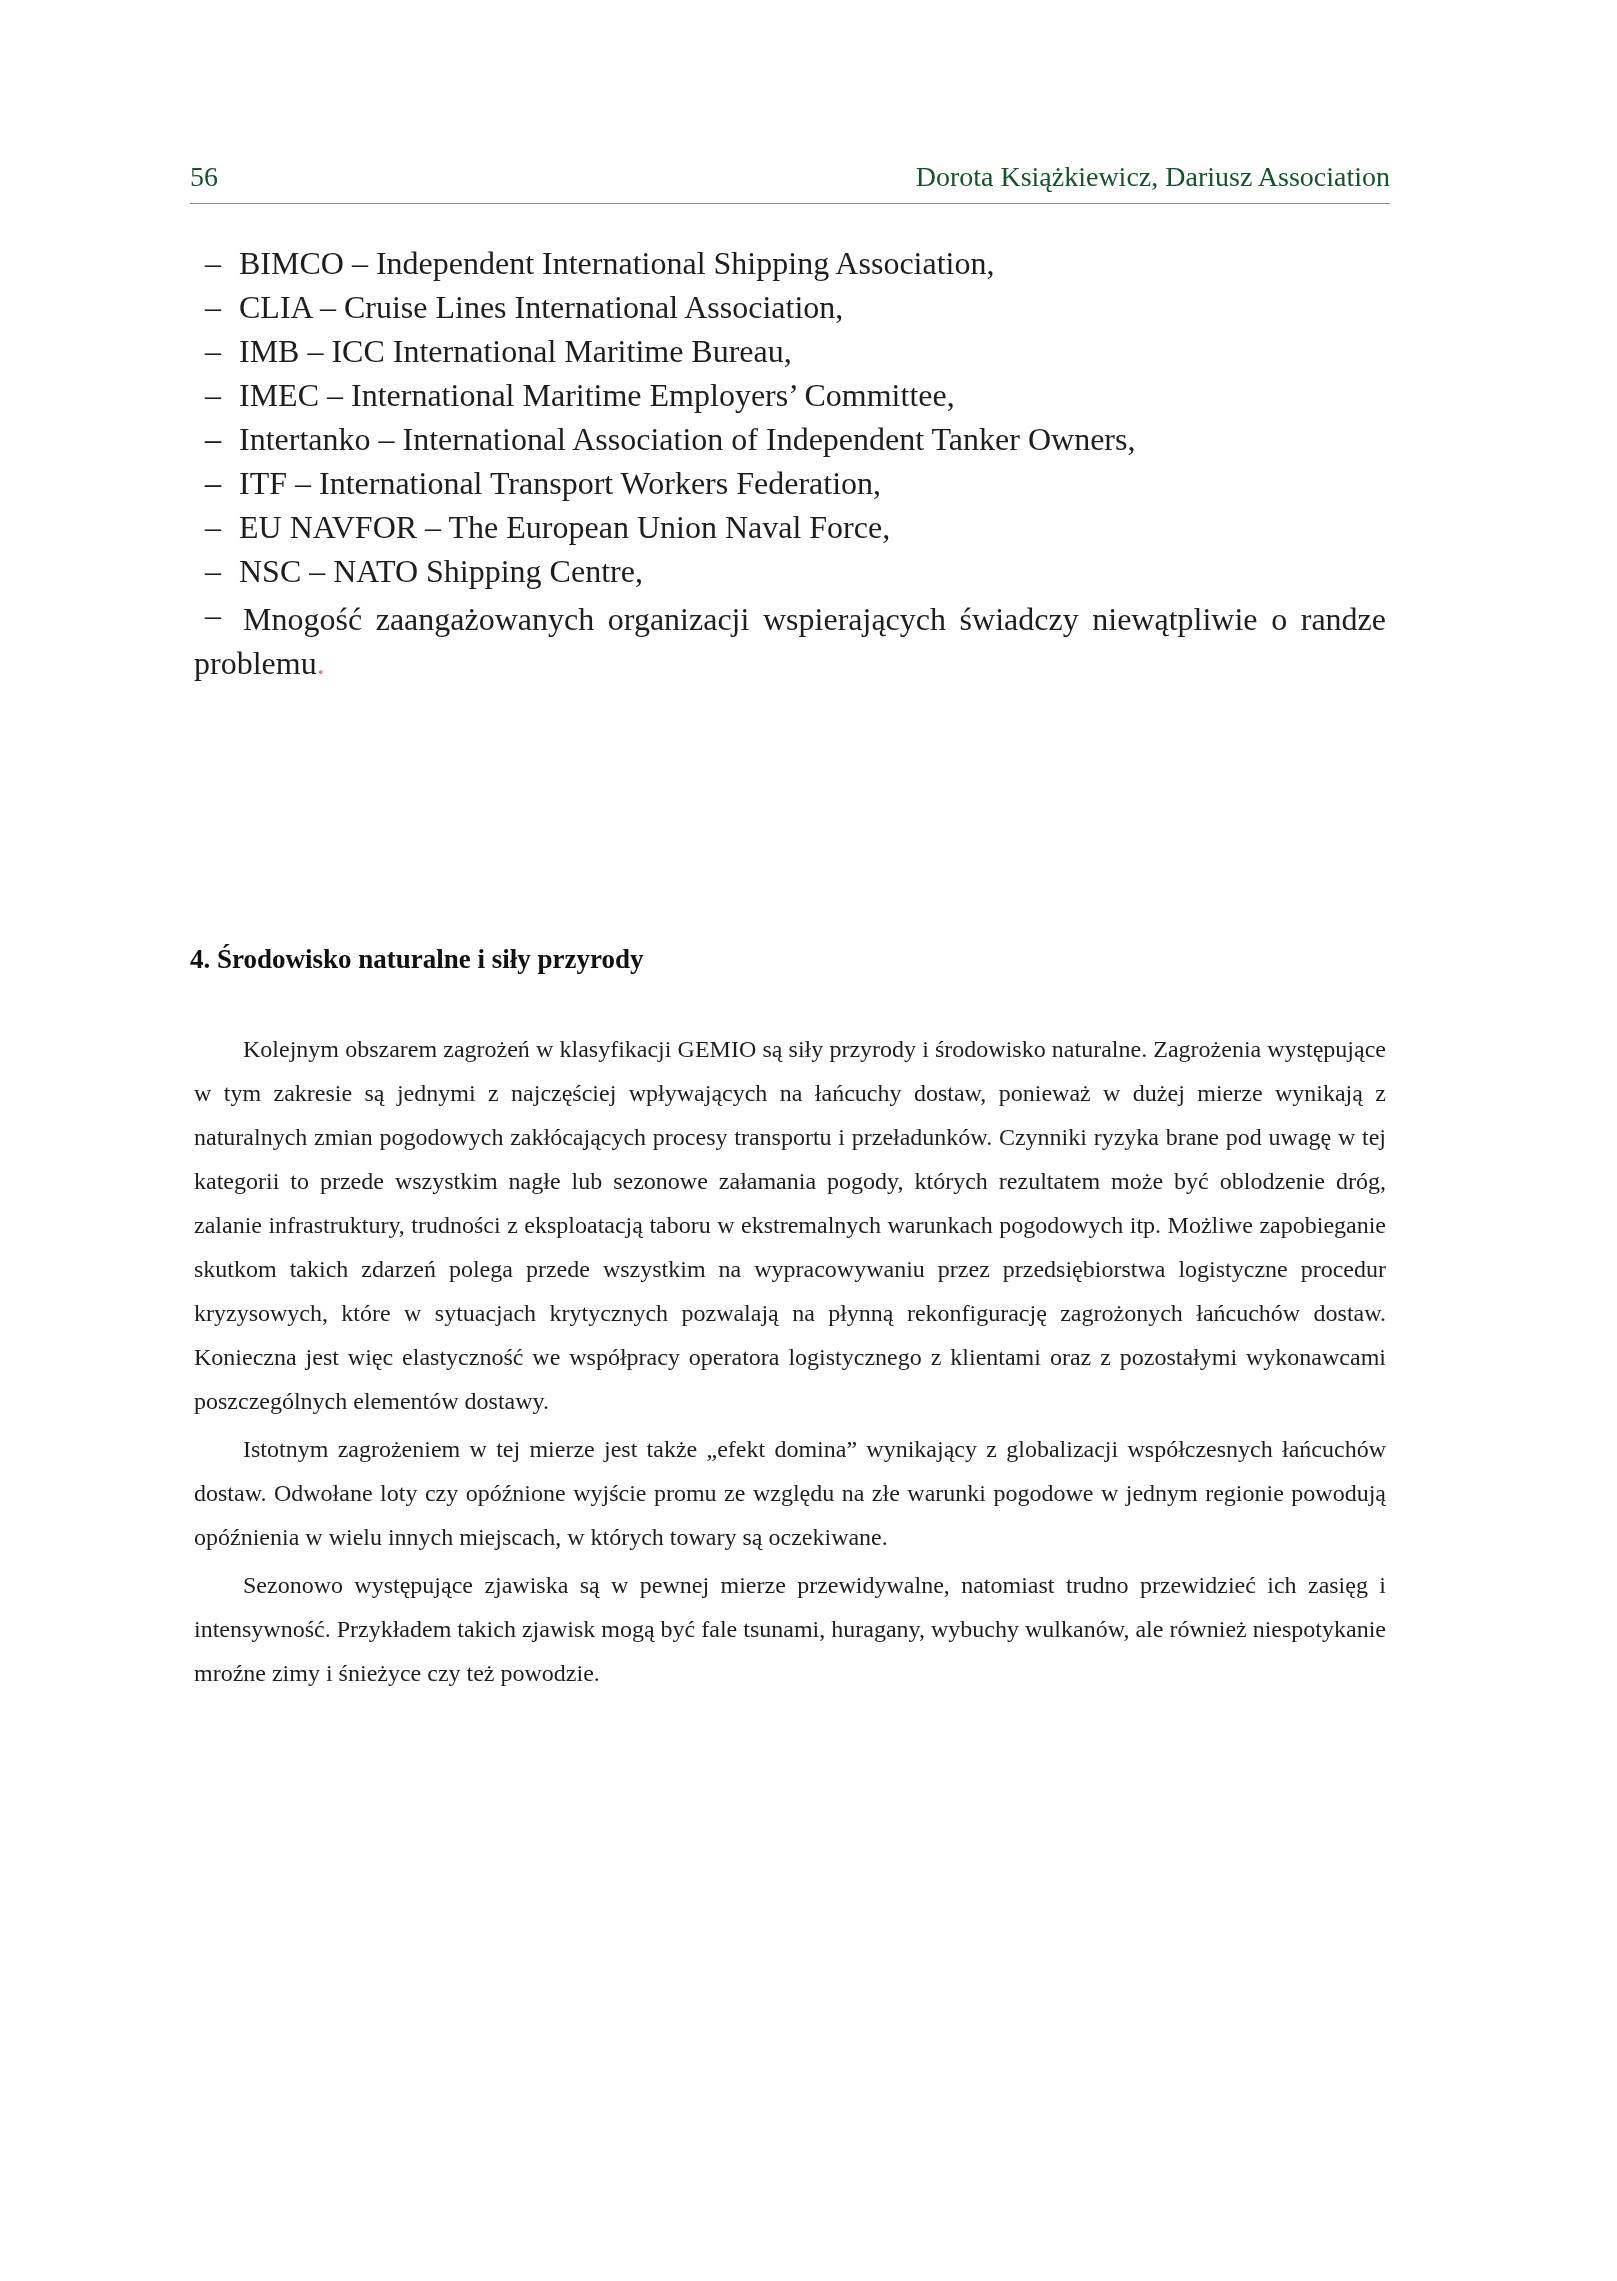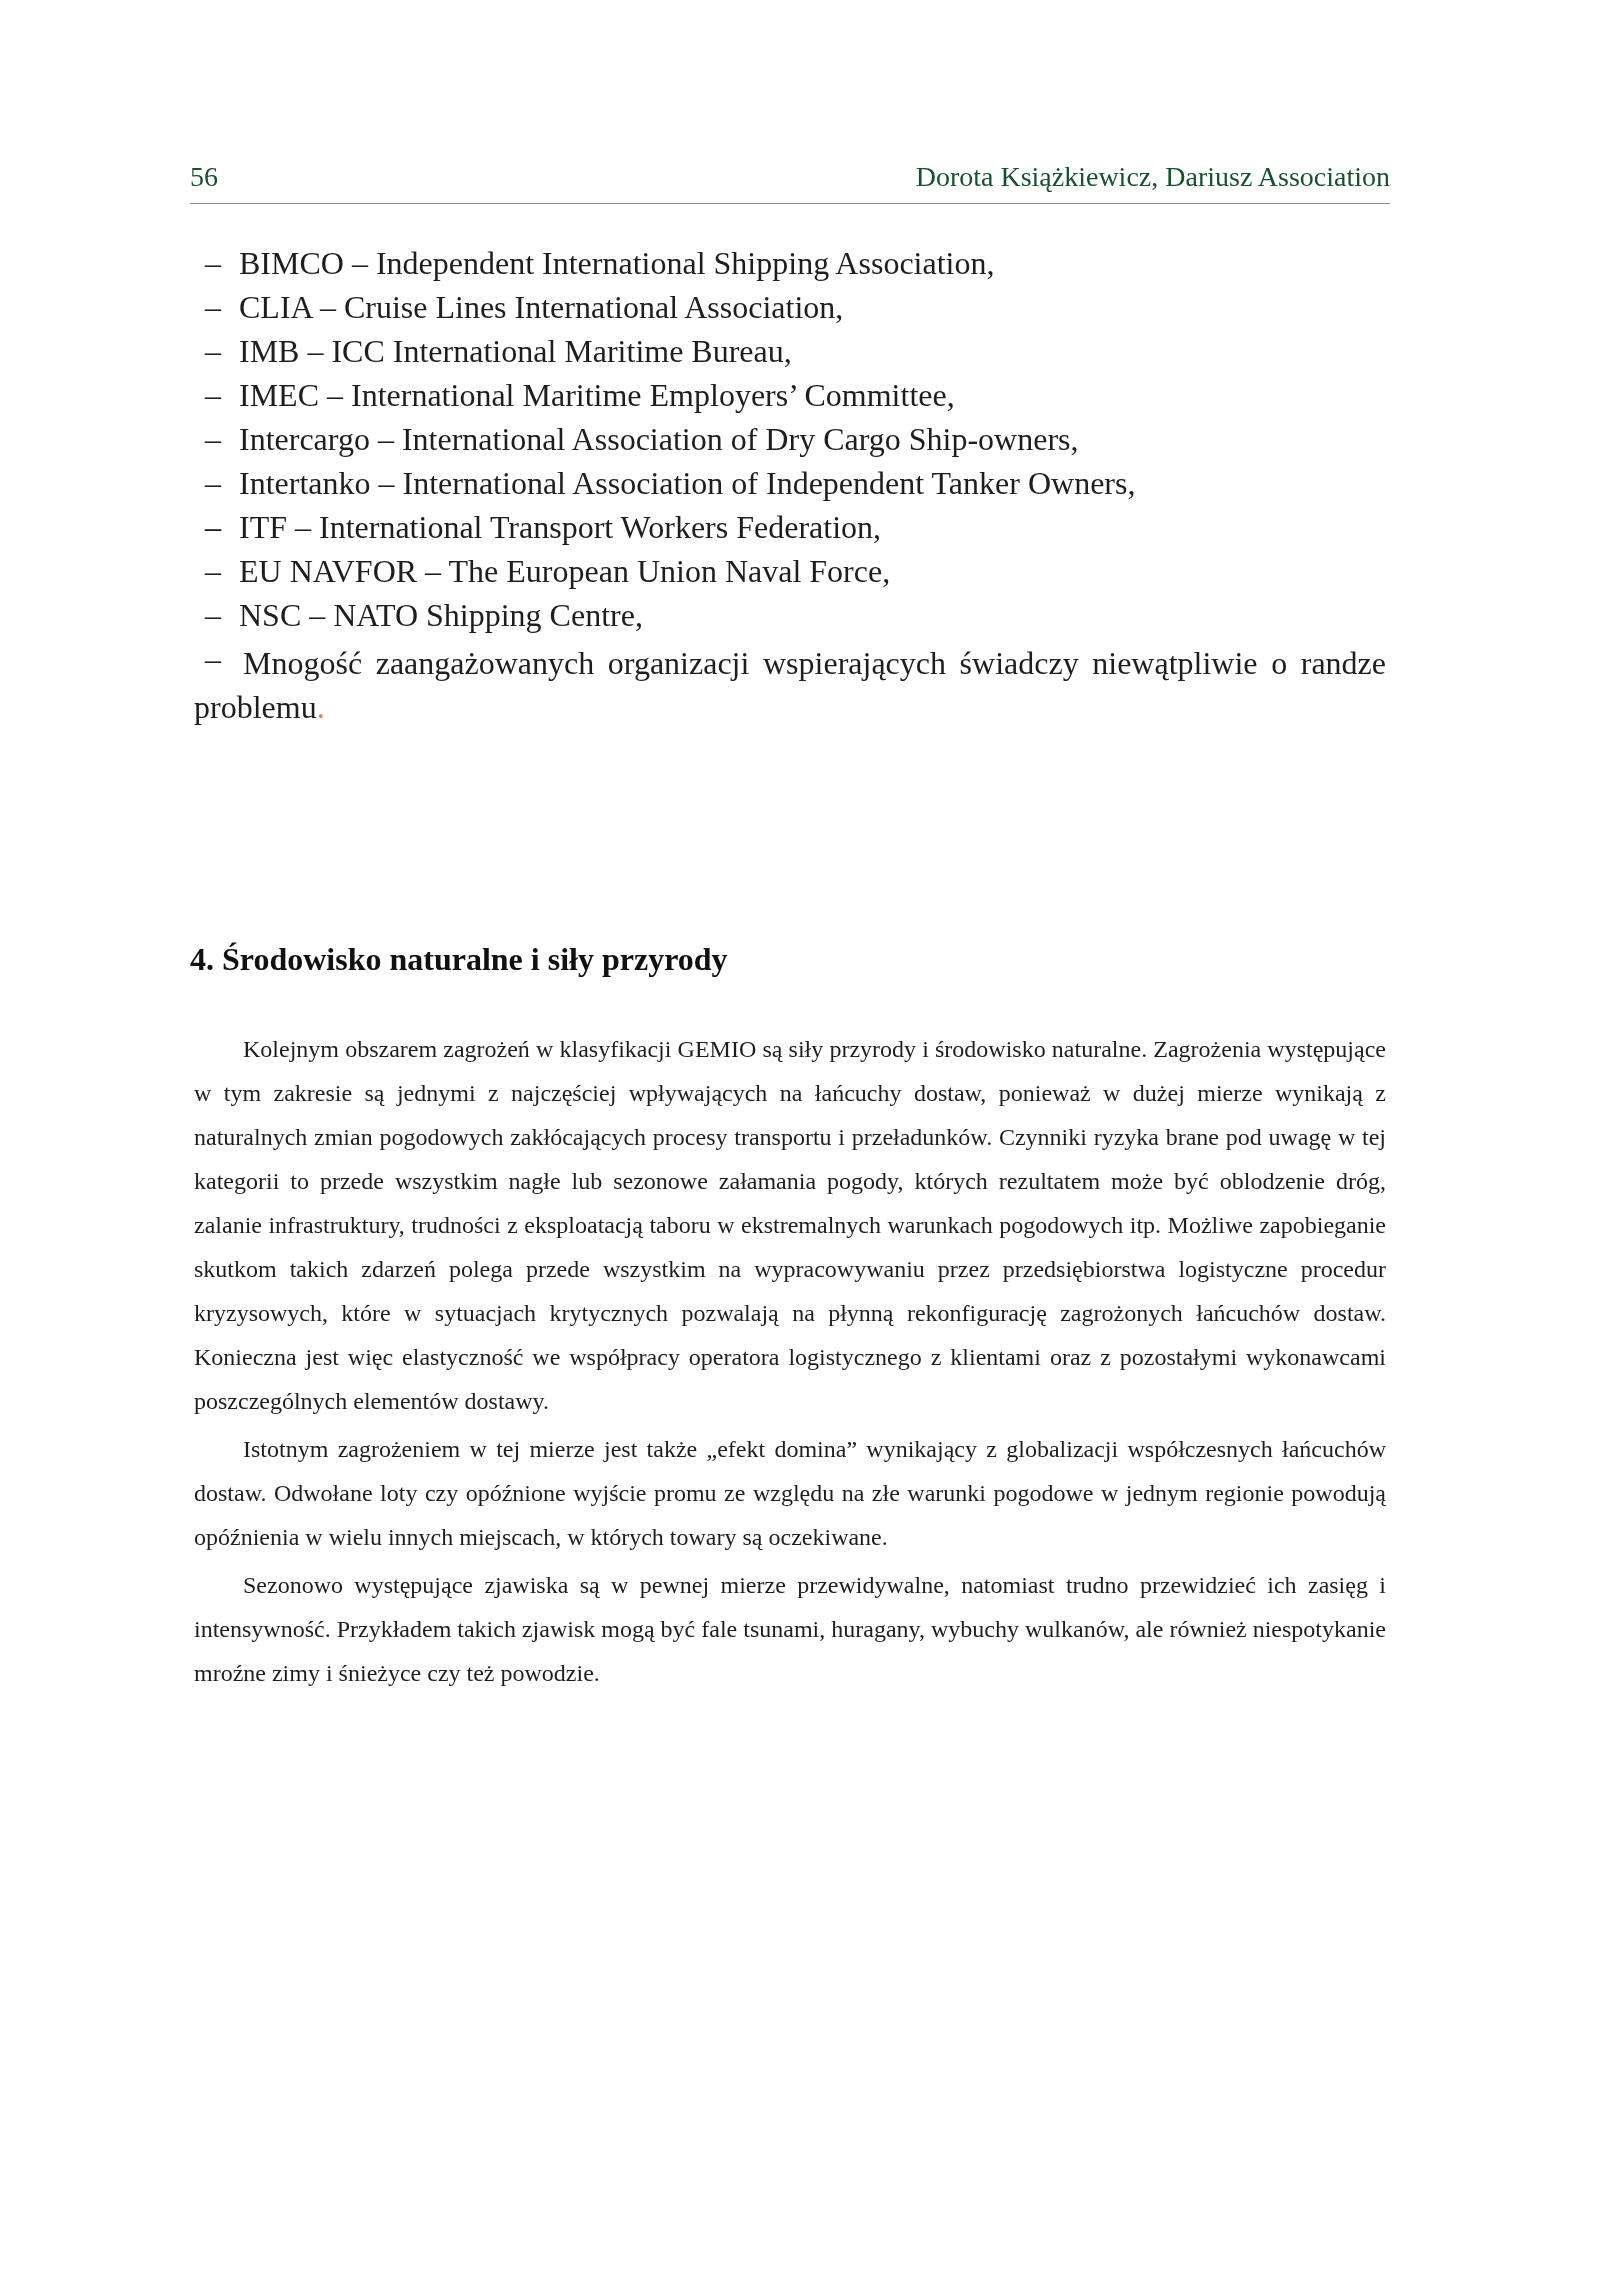--- a/index.html
+++ b/index.html
@@ -67,21 +67,21 @@
     top: 0;
   }
   p { margin: 4px; }
   p.indent { text-indent: 49px; }
   .accent-dot { color: #e07a6a; }
   h2.section-title {
     margin: 0;
     position: absolute;
     top: 937px;
     left: 0;
-    font-size: 32px;
+    font-size: 27px;
     font-weight: bold;
     line-height: 45px;
     color: #111;
   }
   .section-body {
     position: absolute;
     top: 1023px;
     left: 0;
     width: 1200px;
     font-size: 24px;
@@ -99,21 +99,21 @@
     <span class="authors">Dorota Książkiewicz, Dariusz Association</span>
   </div>
   <div class="head-rule"></div>
 
   <div class="body-text">
     <ul class="orgs">
       <li><span class="dash">–</span><span>BIMCO – Independent International Shipping Association,</span></li>
       <li><span class="dash">–</span><span>CLIA – Cruise Lines International Association,</span></li>
       <li><span class="dash">–</span><span>IMB – ICC International Maritime Bureau,</span></li>
       <li><span class="dash">–</span><span>IMEC – International Maritime Employers’ Committee,</span></li>
-      <li><span class="dash">–</span><span>Intercargo – International Association of Dry Cargo Ship-owners,</span></li>
+      <li><span class="dash">–</span></li>
       <li><span class="dash">–</span><span>Intertanko – International Association of Independent Tanker Owners,</span></li>
       <li><span class="dash">–</span></li>
       <li><span class="dash">–</span><span>ITF – International Transport Workers Federation,</span></li>
       <li><span class="dash">–</span><span>EU NAVFOR – The European Union Naval Force,</span></li>
       <li><span class="dash">–</span><span>NSC – NATO Shipping Centre,</span></li>
       <li class="justify"><span class="dash">–</span></li>
     </ul>
     <p class="indent"><span>Mnogość zaangażowanych organizacji wspierających świadczy niewątpliwie o randze problemu</span><span class="accent-dot">.</span></p>
   </div>
 

